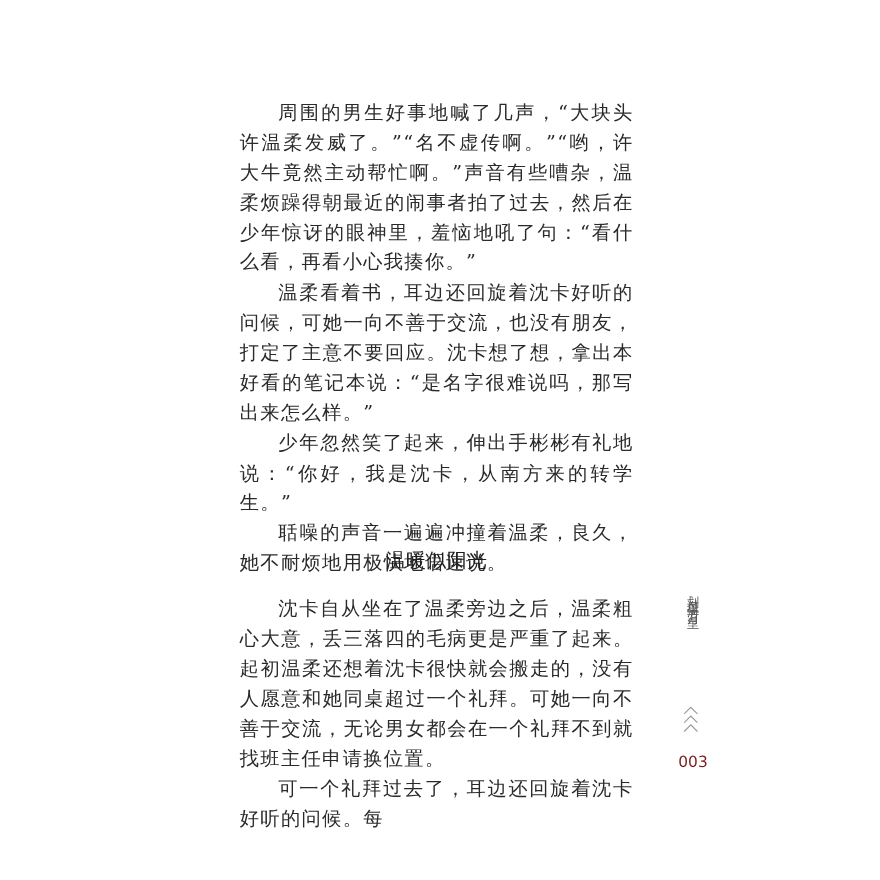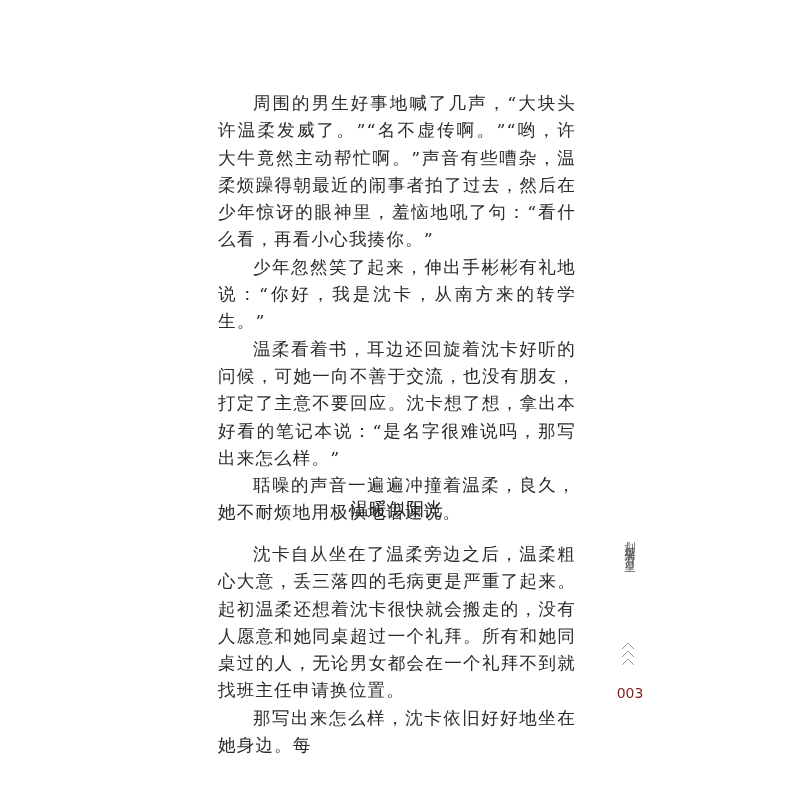--- a/index.html
+++ b/index.html
@@ -81,30 +81,30 @@
       color: #7f1d1d;
     }
   </style>
 </head>
 <body>
 
 <div class="page">
 
   <div class="body-text first">
     <p>周围的男生好事地喊了几声，“大块头许温柔发威了。”“名不虚传啊。”“哟，许大牛竟然主动帮忙啊。”声音有些嘈杂，温柔烦躁得朝最近的闹事者拍了过去，然后在少年惊讶的眼神里，羞恼地吼了句：“看什么看，再看小心我揍你。”</p>
+    <p>温柔看着书，耳边还回旋着沈卡好听的问候，可她一向不善于交流，也没有朋友，打定了主意不要回应。沈卡想了想，拿出本好看的笔记本说：“是名字很难说吗，那写出来怎么样。”</p>
     <p>少年忽然笑了起来，伸出手彬彬有礼地说：“你好，我是沈卡，从南方来的转学生。”</p>
-    <p>温柔看着书，耳边还回旋着沈卡好听的问候，可她一向不善于交流，也没有朋友，打定了主意不要回应。沈卡想了想，拿出本好看的笔记本说：“是名字很难说吗，那写出来怎么样。”</p>
     <p>聒噪的声音一遍遍冲撞着温柔，良久，她不耐烦地用极快地语速说。</p>
   </div>
 
   <div class="section-heading">温暖似阳光</div>
 
   <div class="body-text second">
-    <p>沈卡自从坐在了温柔旁边之后，温柔粗心大意，丢三落四的毛病更是严重了起来。起初温柔还想着沈卡很快就会搬走的，没有人愿意和她同桌超过一个礼拜。所有和她同桌过的人，无论男女都会在一个礼拜不到就找班主任申请换位置。</p>
-    <p>那写出来怎么样，沈卡依旧好好地坐在她身边。每</p>
+    <p>沈卡自从坐在了温柔旁边之后，温柔粗心大意，丢三落四的毛病更是严重了起来。起初温柔还想着沈卡很快就会搬走的，没有人愿意和她同桌超过一个礼拜。可她一向不善于交流，无论男女都会在一个礼拜不到就找班主任申请换位置。</p>
+    <p>可一个礼拜过去了，耳边还回旋着沈卡好听的问候。每</p>
   </div>
 
   <div class="side-title">划过星河万万里</div>
 
   <div class="chevrons">
     <svg width="18" height="30" viewBox="0 0 18 30">
       <polyline points="3,9 9,3 15,9" fill="none" stroke="#999" stroke-width="1"></polyline>
       <polyline points="3,17 9,11 15,17" fill="none" stroke="#999" stroke-width="1"></polyline>
       <polyline points="3,25 9,19 15,25" fill="none" stroke="#999" stroke-width="1"></polyline>
     </svg>

